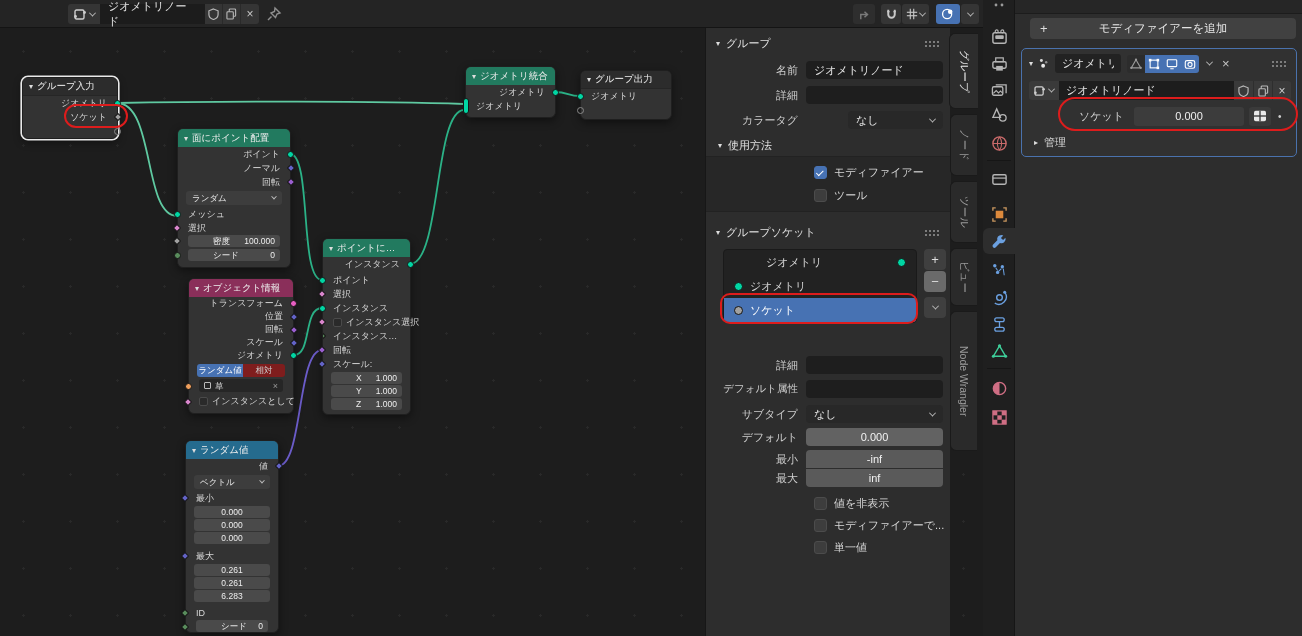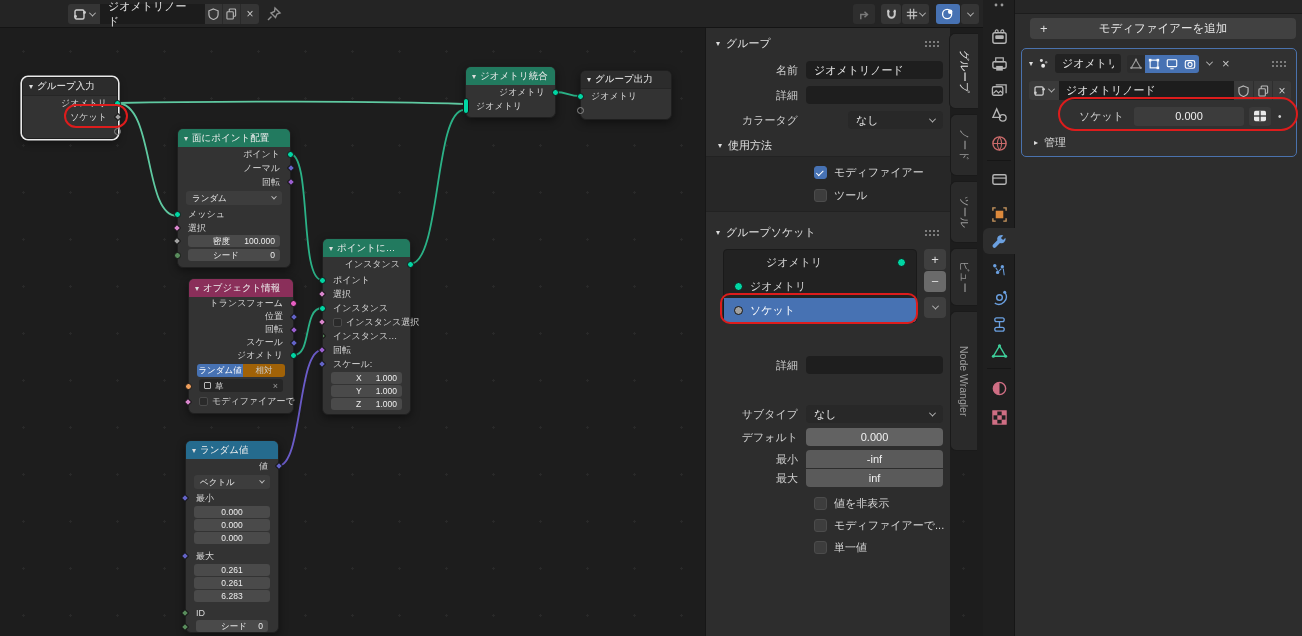--- a/index.html
+++ b/index.html
@@ -35,21 +35,21 @@
   .c-flt{background:#a1a1a1}.c-int{background:#598c5c}.c-obj{background:#ed9e5c}.c-mat{background:#e85ec2}
   .c-virt{background:transparent;border-color:#888}
   .multi { position:absolute; left:-3px; width:6px; height:16px; border-radius:3px; background:#00d6a3; border:1px solid #151515; }
   .nfield { position:relative; margin:1px 8px; height:12px; background:#4a4a4a; border-radius:3px; font-size:8.5px; line-height:12px; display:flex; padding:0 5px; color:#eee; }
   .nfield .lv-l { flex:1; text-align:left;padding-left:20px; } .nfield .lv-r { text-align:right; }
   .nfield.center { justify-content:center; }
   .ndrop { position:relative; margin:2px 8px; height:14px; background:#3d3d3d; border-radius:3px; font-size:8.5px; line-height:14px; display:flex; align-items:center; padding:0 6px; color:#e5e5e5; }
   .ndrop .chev { margin-left:auto; width:4px; height:4px; }
   .ncheck { display:inline-block; width:9px; height:9px; background:#2a2a2a; border:1px solid #4a4a4a; border-radius:2px; vertical-align:-1.5px; margin-right:4px; }
   .toggle2 { display:flex; margin:2px 8px; height:13px; border-radius:3px; overflow:hidden; font-size:8.5px; line-height:13px; text-align:center; }
-  .toggle2 .on { flex:1.1; background:#4772b3; color:#fff; } .toggle2 .off { flex:1; background:#a16207; color:#ccc; }
+  .toggle2 .on { flex:1.1; background:#4772b3; color:#fff; } .toggle2 .off { flex:1; background:#7f1d1d; color:#ccc; }
   .objfield { display:flex; align-items:center; gap:4px; margin:1px 8px; height:13px; background:#262626; border-radius:3px; padding:0 5px; font-size:8.5px; color:#ddd; }
   .obj-ico { width:7px; height:7px; border:1px solid #bbb; border-radius:1px; }
   .xclose { margin-left:auto; color:#999; font-size:9px; }
 
   
   .annot { position:absolute; border:2.6px solid #dd1c1c; border-radius:18px; z-index:60; pointer-events:none; }
 
   
   #npanel { position:absolute; left:705px; top:28px; width:245px; height:608px; background:#2d2d2d; border-left:1px solid #171717; font-size:11px; }
   .p-abs { position:absolute; }
@@ -234,21 +234,21 @@
         <div class="off">相対</div>
       </div>
       <div class="nrow" style="height:15px;">
           <span class="sock l c-obj" style="top:4px"></span>
         <div class="objfield" style="margin:0;">
             <span class="obj-ico"></span>
             <span>草</span>
             <span class="xclose">×</span>
           </div>
         </div>
-      <div class="nrow" style="height:15px;line-height:15px;"><span class="sock dia l c-bool" style="top:4.5px"></span><span class="ncheck"></span><span>モディファイアーで</span></div>
+      <div class="nrow" style="height:15px;line-height:15px;"><span class="sock dia l c-bool" style="top:4.5px"></span><span class="ncheck"></span><span>インスタンスとして</span></div>
     </div>
 
     <div class="node" style="left:322px;top:210px;width:89px;height:177px;">
       <div class="nhead hd-teal">
           <span class="tri">▾</span>
           <span style="overflow:hidden;text-overflow:ellipsis;">ポイントにインスタ...</span>
         </div>
       <div class="nrow out"><span>インスタンス</span><span class="sock r c-geo"></span></div>
       <div class="nrow" style="margin-top:2px;"><span class="sock l c-geo"></span><span>ポイント</span></div>
       <div class="nrow"><span class="sock dia l c-bool"></span><span>選択</span></div>
@@ -401,20 +401,26 @@
     <div class="sidebtn" style="left:218px;top:269px;">
         <span class="chev"></span>
       </div>
 
     <div class="prow" style="top:328px;">
       <span class="plabel">詳細</span>
       <div class="pfield">
           <span></span>
         </div>
     </div>
+    <div class="prow" style="top:352px;">
+      <span class="plabel" style="font-size:10.5px;">デフォルト属性</span>
+      <div class="pfield">
+          <span></span>
+        </div>
+    </div>
     <div class="prow" style="top:377px;">
       <span class="plabel">サブタイプ</span>
       <div class="pdrop">
           <span>なし</span>
           <span class="chev"></span>
         </div>
     </div>
     <div class="prow" style="top:400px;">
       <span class="plabel">デフォルト</span>
       <div class="pslider" style="background:#626262;">

